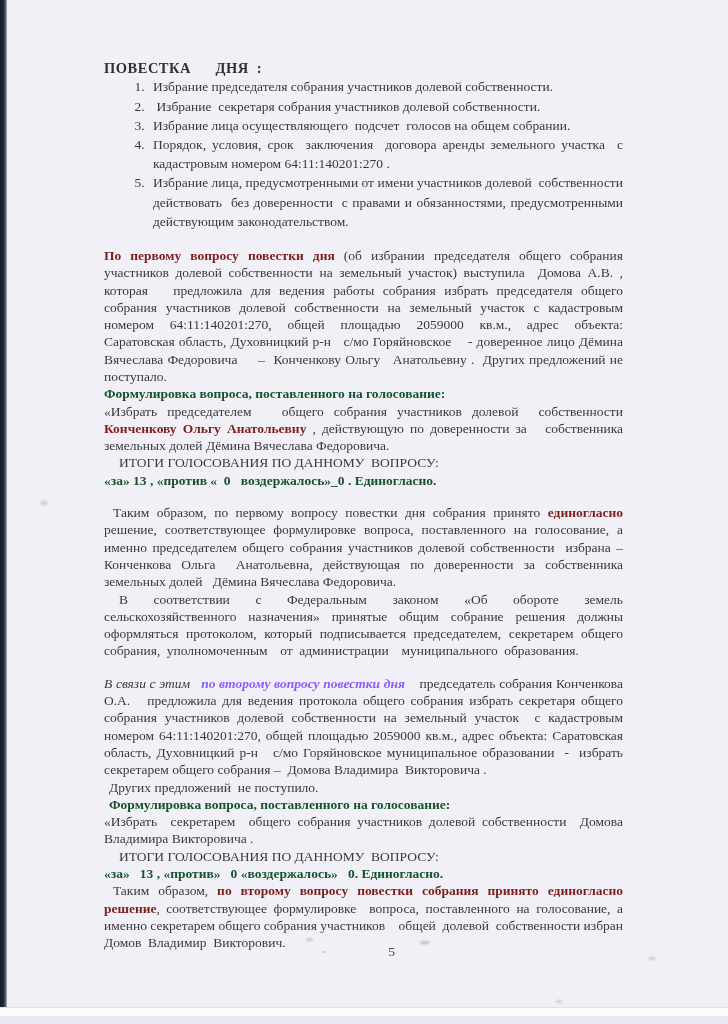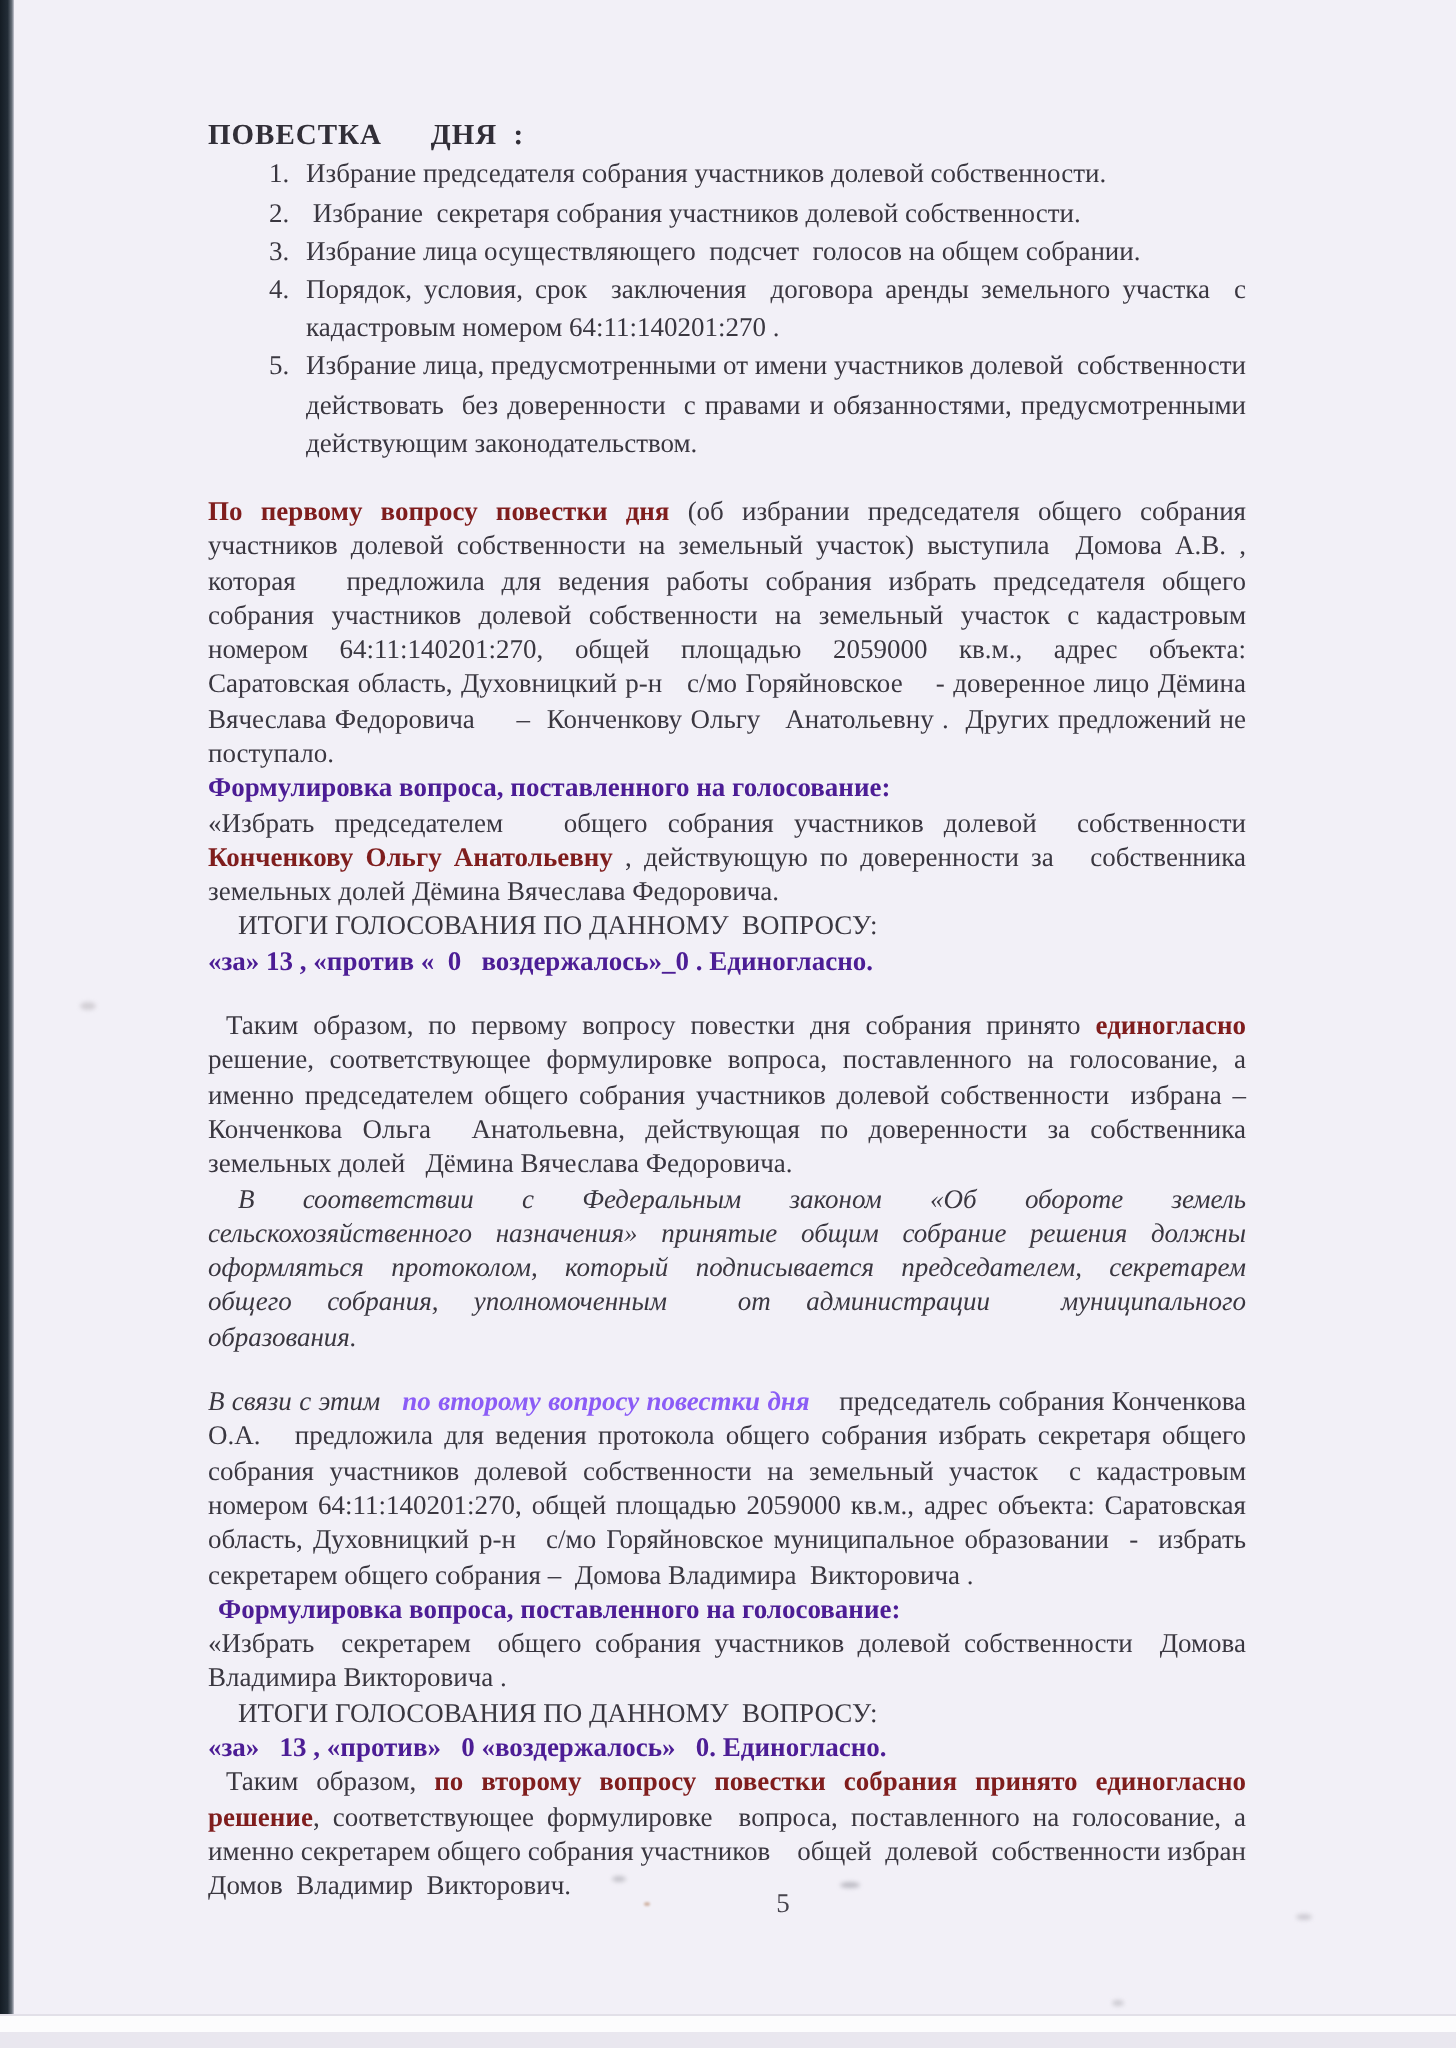--- a/index.html
+++ b/index.html
@@ -33,27 +33,27 @@
   }
   ol.agenda {
     margin: 0 0 16px 0; padding: 0 0 0 44px; line-height: 19.2px;
   }
   ol.agenda li {
     padding-left: 5px; margin: 0; text-align: justify; white-space: pre-wrap;
   }
   .b  { font-weight: bold; color: #7f1d1d; }
   .i  { font-style: italic; }
   .bi { font-weight: bold; font-style: italic; color: #8b5cf6; }
-  .bold-line { font-weight: bold; color: #4c1d95; }
+  .bold-line { font-weight: bold; color: #14532d; }
   .mt   { margin-top: 15px !important; }
   .ind-sm  { text-indent: 9px; }
   .ind-law { text-indent: 15px; }
   .ind-lab { padding-left: 15px; }
   .ind-xs  { padding-left: 5px; }
-  .italic-para { font-style: italic; word-spacing: 3px; }
+  .italic-para { word-spacing: 3px; }
   .page-number {
     position: absolute; left: 0; top: 944px; width: 728px;
     text-align: center; padding-left: 55px; box-sizing: border-box;
     font-size: 13.5px; color: #46434c;
   }
   .speck { position: absolute; border-radius: 50%; }
   .s1 { left: 420px; top: 941px; width: 10px; height: 3px; background: rgba(90,88,100,.35); filter: blur(1px); }
   .s2 { left: 306px; top: 938px; width: 7px; height: 3px;  background: rgba(90,88,100,.30); filter: blur(1px); }
   .s3 { left: 322px; top: 951px; width: 3px; height: 2px;  background: rgba(170,110,70,.45); filter: blur(.5px); }
   .s4 { left: 648px; top: 957px; width: 8px; height: 3px;  background: rgba(120,115,125,.3); filter: blur(1px); }
@@ -88,20 +88,21 @@
     <p class="ind-lab">ИТОГИ ГОЛОСОВАНИЯ ПО ДАННОМУ  ВОПРОСУ:</p>
 
     <p class="bold-line">«за» 13 , «против «  0   воздержалось»_0 . Единогласно.</p>
 
     <p class="mt ind-sm"><span>Таким образом, по первому вопросу повестки дня собрания принято </span><span class="b">единогласно</span><span> решение, соответствующее формулировке вопроса, поставленного на голосование, а именно председателем общего собрания участников долевой собственности  избрана – Конченкова Ольга  Анатольевна, действующая по доверенности за собственника земельных долей   Дёмина Вячеслава Федоровича.</span></p>
 
     <p class="italic-para ind-law">В соответствии с Федеральным законом «Об обороте земель сельскохозяйственного назначения» принятые общим собрание решения должны оформляться протоколом, который подписывается председателем, секретарем общего собрания, уполномоченным  от администрации  муниципального образования.</p>
 
     <p class="mt"><span class="i">В связи с этим   </span><span class="bi">по второму вопросу повестки дня</span><span>    председатель собрания Конченкова О.А.   предложила для ведения протокола общего собрания избрать секретаря общего собрания участников долевой собственности на земельный участок  с кадастровым номером 64:11:140201:270, общей площадью 2059000 кв.м., адрес объекта: Саратовская область, Духовницкий р-н   с/мо Горяйновское муниципальное образовании  -  избрать секретарем общего собрания –  Домова Владимира  Викторовича .</span></p>
 
+    <p class="ind-xs">Других предложений  не поступило.</p>
 
     <p class="bold-line ind-xs">Формулировка вопроса, поставленного на голосование:</p>
 
     <p>«Избрать  секретарем  общего собрания участников долевой собственности  Домова Владимира Викторовича .</p>
 
     <p class="ind-lab">ИТОГИ ГОЛОСОВАНИЯ ПО ДАННОМУ  ВОПРОСУ:</p>
 
     <p class="bold-line">«за»   13 , «против»   0 «воздержалось»   0. Единогласно.</p>
 
     <p><span> Таким образом, </span><span class="b">по второму вопросу повестки собрания принято единогласно решение</span><span>, соответствующее формулировке  вопроса, поставленного на голосование, а именно секретарем общего собрания участников    общей  долевой  собственности избран   Домов  Владимир  Викторович.</span></p>

